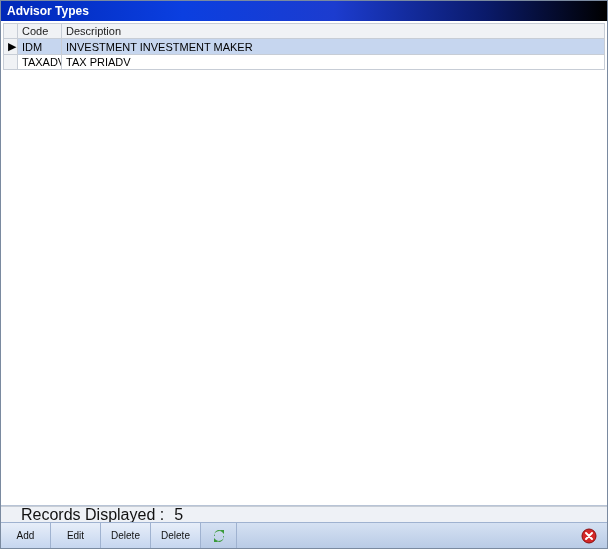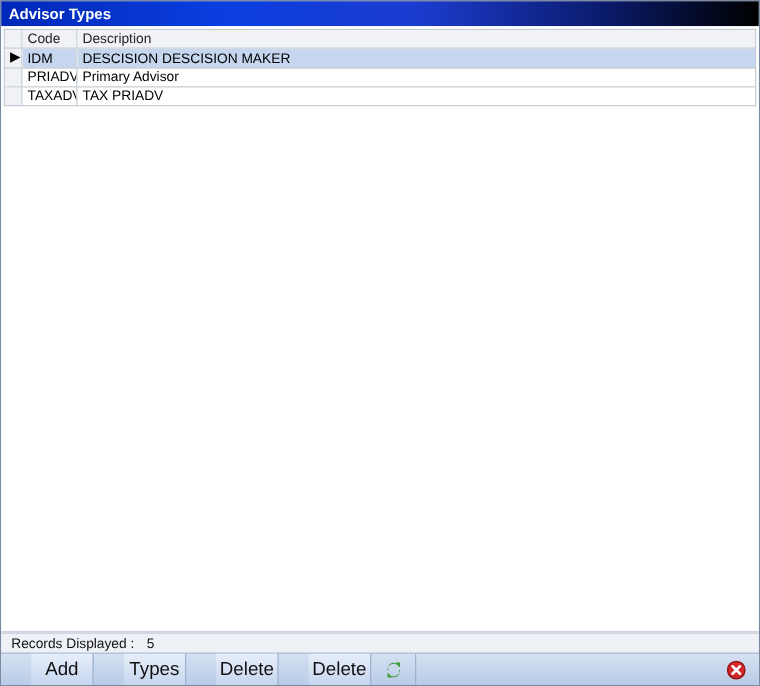--- a/index.html
+++ b/index.html
@@ -64,41 +64,40 @@
     line-height: 13px;
   }
   tr.selected td.codecell, tr.selected td.desccell {
     background: #c6d6ef;
   }
   .status {
     height: 16px;
     background: #eef1f6;
     border-top: 1px solid #c7cdd6;
     display: flex; align-items: center;
-    font-size: 11px;
-    padding: 0 8px;
+    font-size: 16px;
+    padding: 0 20px;
     color: #111;
   }
   .status .lbl { }
   .status .cnt { margin-left: 10px; }
   .toolbar {
     height: 26px;
     background: linear-gradient(#d5e1f2, #b9cbe6);
     border-top: 1px solid #9fb2d0;
     display: flex; align-items: stretch;
   }
   .toolbar .btn {
     width: 50px;
     border-right: 1px solid #9fb2d0;
     display: flex; align-items: center; justify-content: center;
-    font-size: 15px;
+    font-size: 10px;
     color: #111;
     cursor: pointer;
     background: linear-gradient(#e7eef9, #c6d6ef);
-    margin-left: 24px;
   }
   .toolbar .iconbtn {
     width: 36px;
     border-right: 1px solid #9fb2d0;
     display: flex; align-items: center; justify-content: center;
     cursor: pointer;
   }
   .toolbar .spacer { flex: 1 1 auto; }
   .toolbar .closebtn {
     width: 36px;
@@ -127,47 +126,42 @@
         <tr>
           <th></th>
           <th>Code</th>
           <th>Description</th>
         </tr>
       </thead>
       <tbody id="grid-body">
           <tr class="selected">
             <td class="selcol">▶</td>
             <td class="codecell">IDM</td>
-            <td class="desccell">DESCISION DESCISION MAKER</td>
-          </tr>
-          <tr>
-            <td class="selcol"></td>
-            <td class="codecell">PRIADV</td>
-            <td class="desccell">Primary Advisor</td>
+            <td class="desccell">INVESTMENT INVESTMENT MAKER</td>
           </tr>
           <tr>
             <td class="selcol"></td>
             <td class="codecell">TAXADV</td>
             <td class="desccell">TAX PRIADV</td>
           </tr>
         </tbody>
     </table>
   </div>
 
   <div class="status">
     <span class="lbl">Records Displayed :</span>
     <span class="cnt">5</span>
   </div>
 
   <div class="toolbar">
     <div class="btn">
       <span>Add</span>
     </div>
     <div class="btn">
-      <span>Types</span>
+      <span>Edit</span>
     </div>
     <div class="btn">
       <span>Delete</span>
     </div>
     <div class="btn">
       <span>Delete</span>
     </div>
     <div class="iconbtn">
       <span>
         <svg width="16" height="16" viewBox="0 0 16 16">

